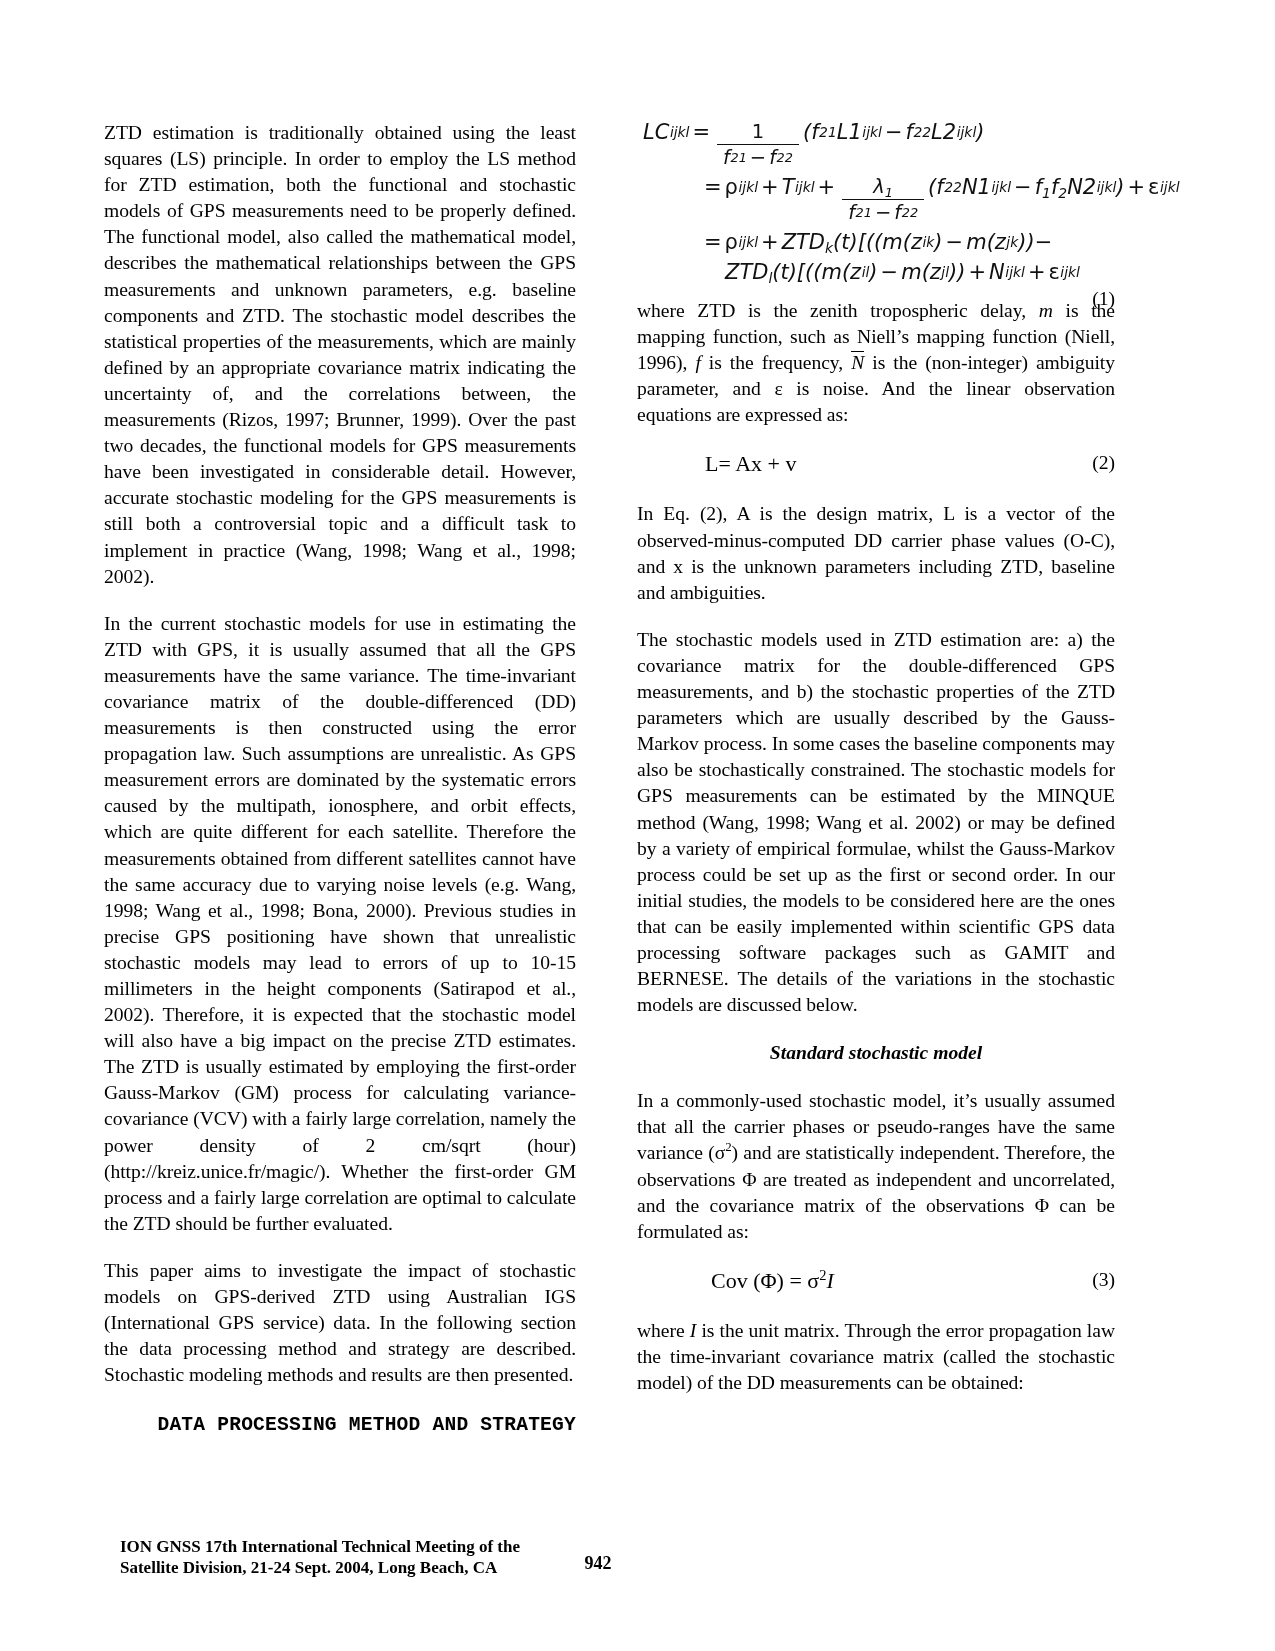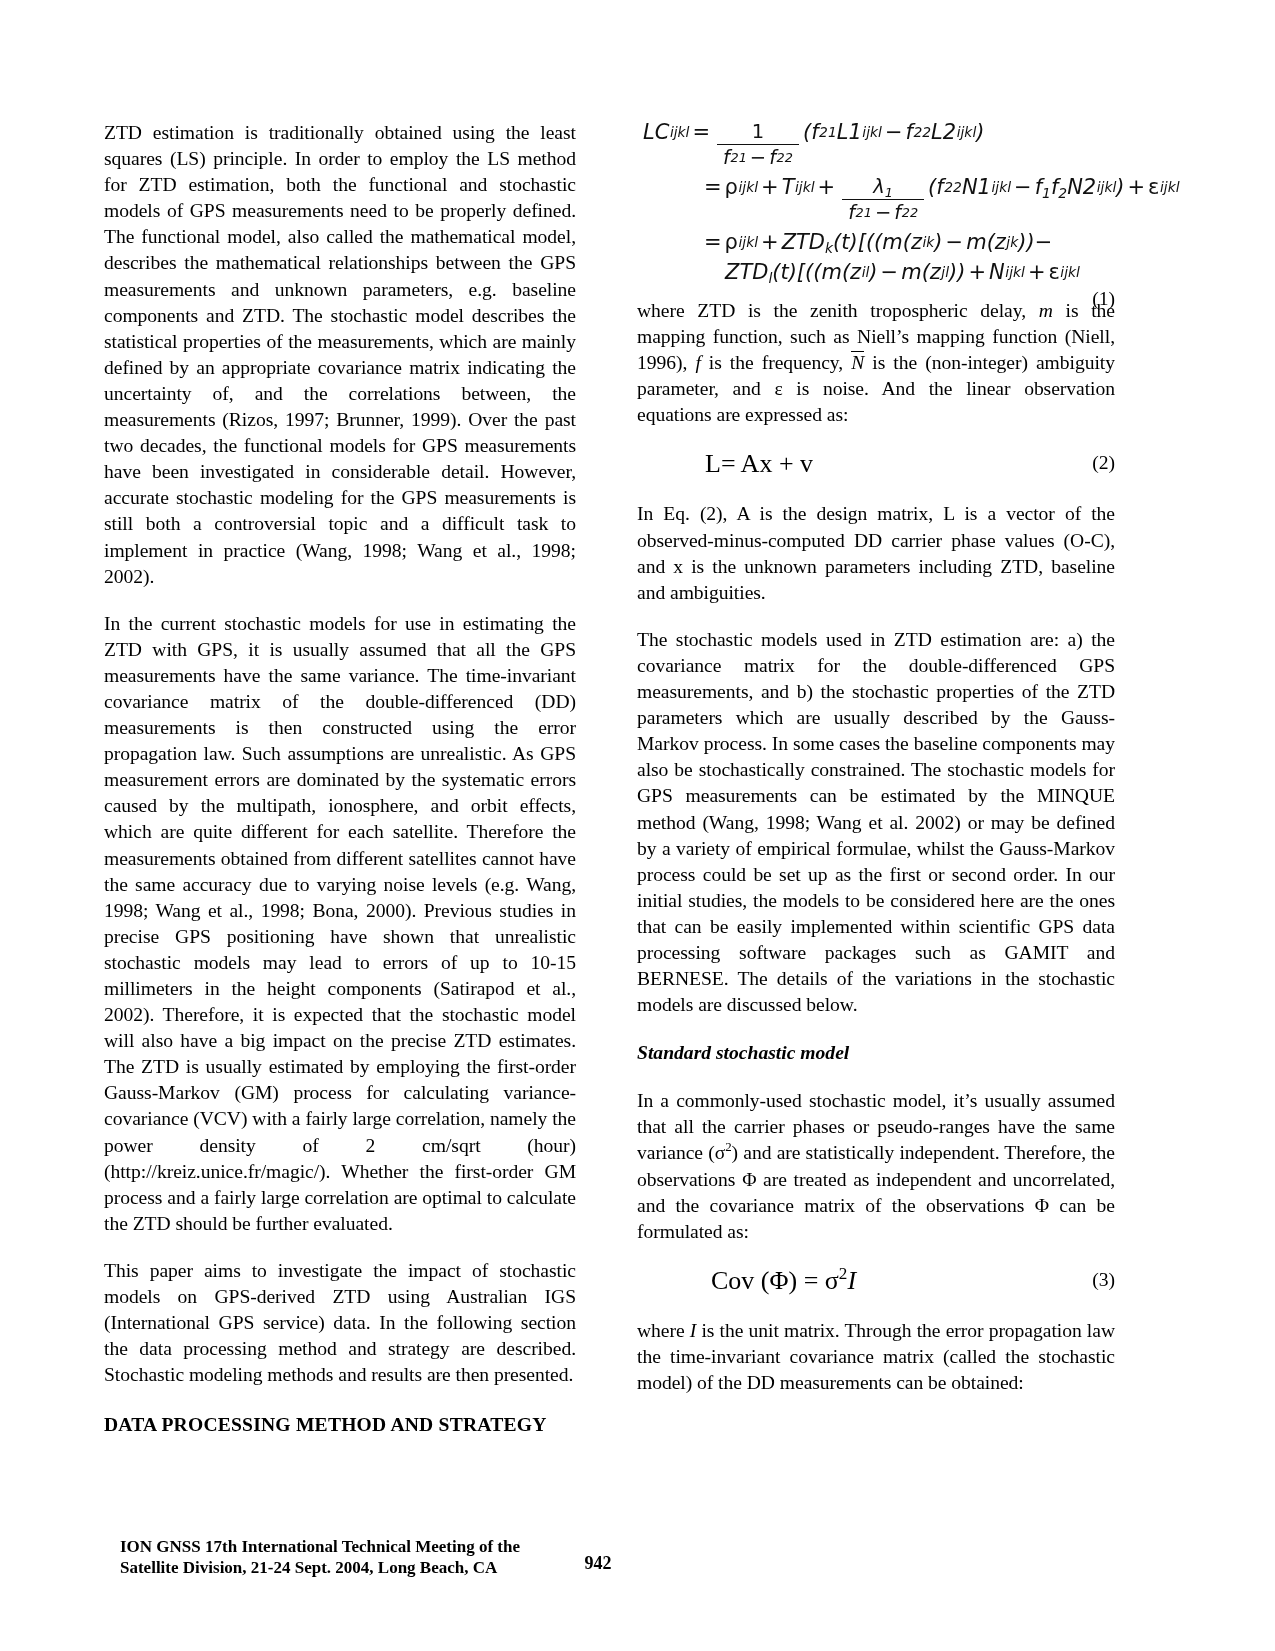--- a/index.html
+++ b/index.html
@@ -40,30 +40,31 @@
     hyphens: none;
     letter-spacing: -0.05px;
   }
   p.body.tight { margin-bottom: 0; }
 
   h2.section {
     margin: 24px 0 22px 0;
     font-size: 19.6px;
     line-height: 26px;
     font-weight: bold;
-    text-align: left;
+    text-align: right;
     letter-spacing: 0.2px;
+    font-family: Liberation Mono, monospace;
   }
   h3.subsection {
     margin: 22px 0 22px 0;
     font-size: 19.6px;
     line-height: 26px;
     font-weight: bold;
     font-style: italic;
-    text-align: left;
+    text-align: center;
   }
 
   
   .it { font-style: italic; }
   sup.sm { font-size: 0.66em; vertical-align: super; line-height: 0; }
   .overbar {
     display: inline-block;
     border-top: 1.4px solid #000;
     padding-top: 1px;
     line-height: 1;
@@ -74,21 +75,21 @@
   .eqrow {
     position: relative;
     margin: 0 0 18px 0;
   }
   .eqnum {
     position: absolute;
     right: 0;
     font-size: 19.6px;
   }
   .eq-simple {
-    font-size: 26px;
+    font-size: 22px;
     padding-left: 68px;
     line-height: 30px;
   }
 
   
   .eq-block {
     position: relative;
     font-family: "DejaVu Sans", "Liberation Sans", sans-serif;
     font-style: italic;
     font-size: 21px;

